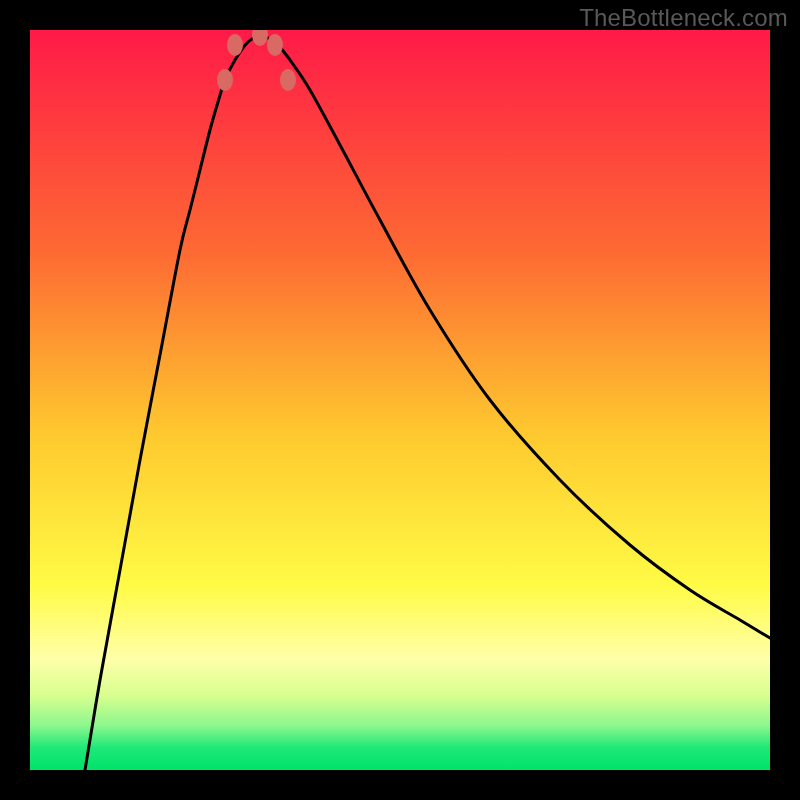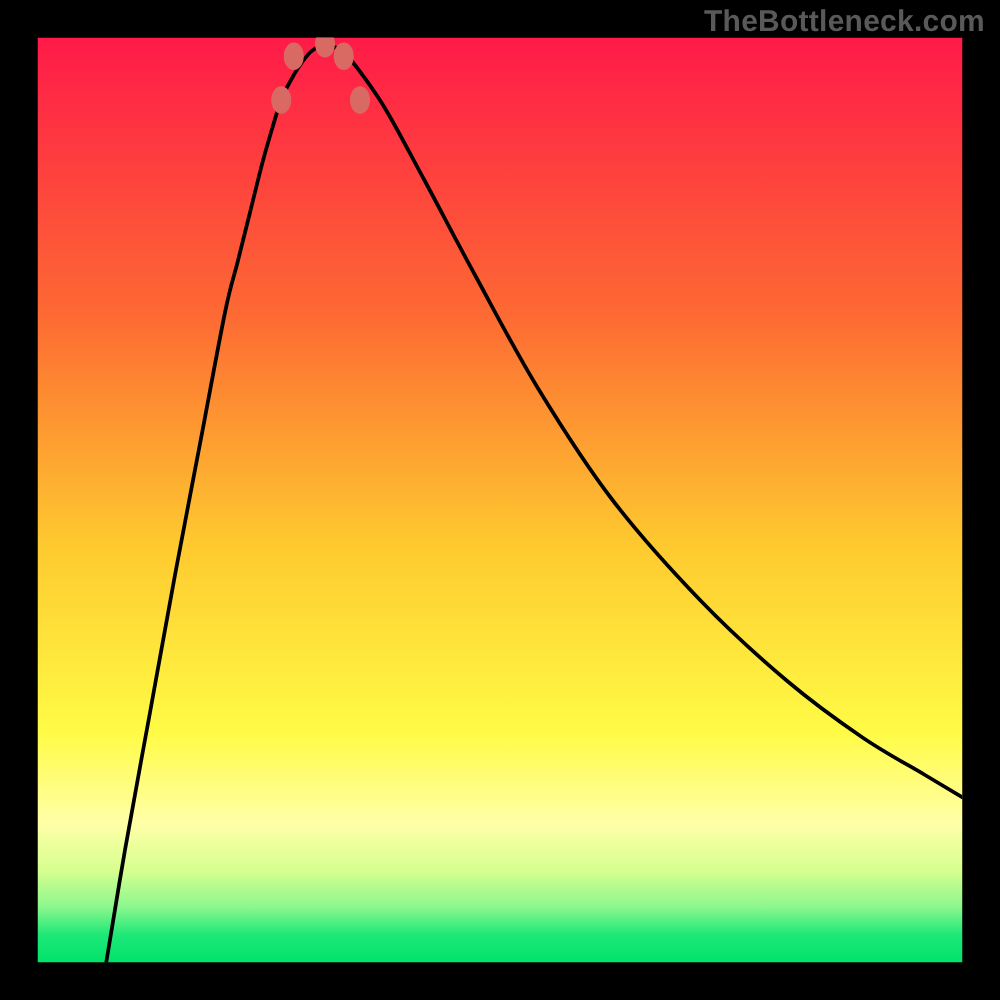--- a/index.html
+++ b/index.html
@@ -25,21 +25,21 @@
     top: 0;
     width: 100%;
     height: 100%;
   }
   .watermark {
     position: absolute;
     top: 4px;
     right: 12px;
     color: #595959;
     font-size: 24px;
-    font-weight: 700;
+    font-weight: 400;
     letter-spacing: 0.2px;
     font-family: Arial, Helvetica, sans-serif;
   }
   svg.curve-layer {
     position: absolute;
     left: 0;
     top: 0;
     width: 100%;
     height: 100%;
   }

